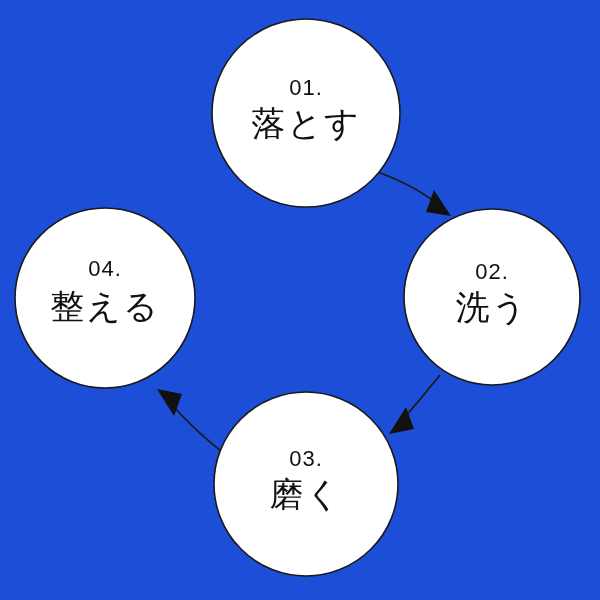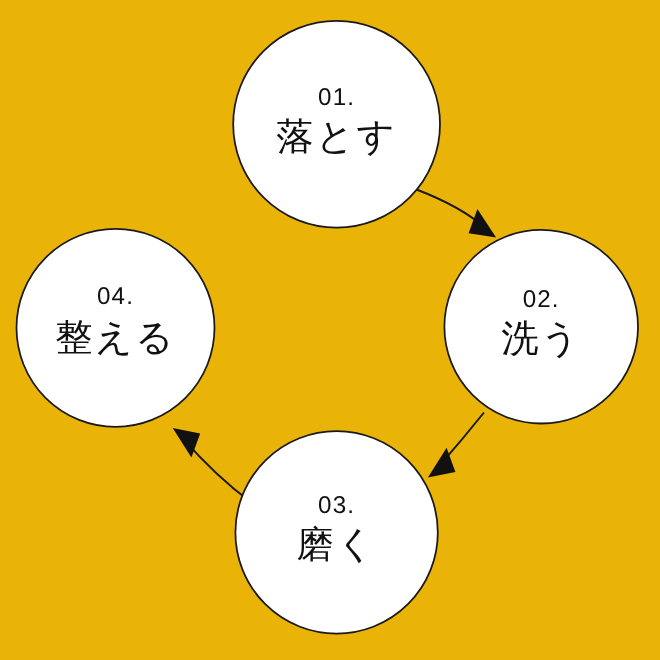--- a/index.html
+++ b/index.html
@@ -4,21 +4,21 @@
 <style>
   html, body {
     margin: 0;
     padding: 0;
     background: #ffffff;
   }
   #canvas {
     position: relative;
     width: 600px;
     height: 600px;
-    background: #eab308;
+    background: #1d4ed8;
     overflow: hidden;
     font-family: "Liberation Sans", "DejaVu Sans", sans-serif;
   }
   #diagram-svg {
     position: absolute;
     left: 0;
     top: 0;
     width: 600px;
     height: 600px;
   }

